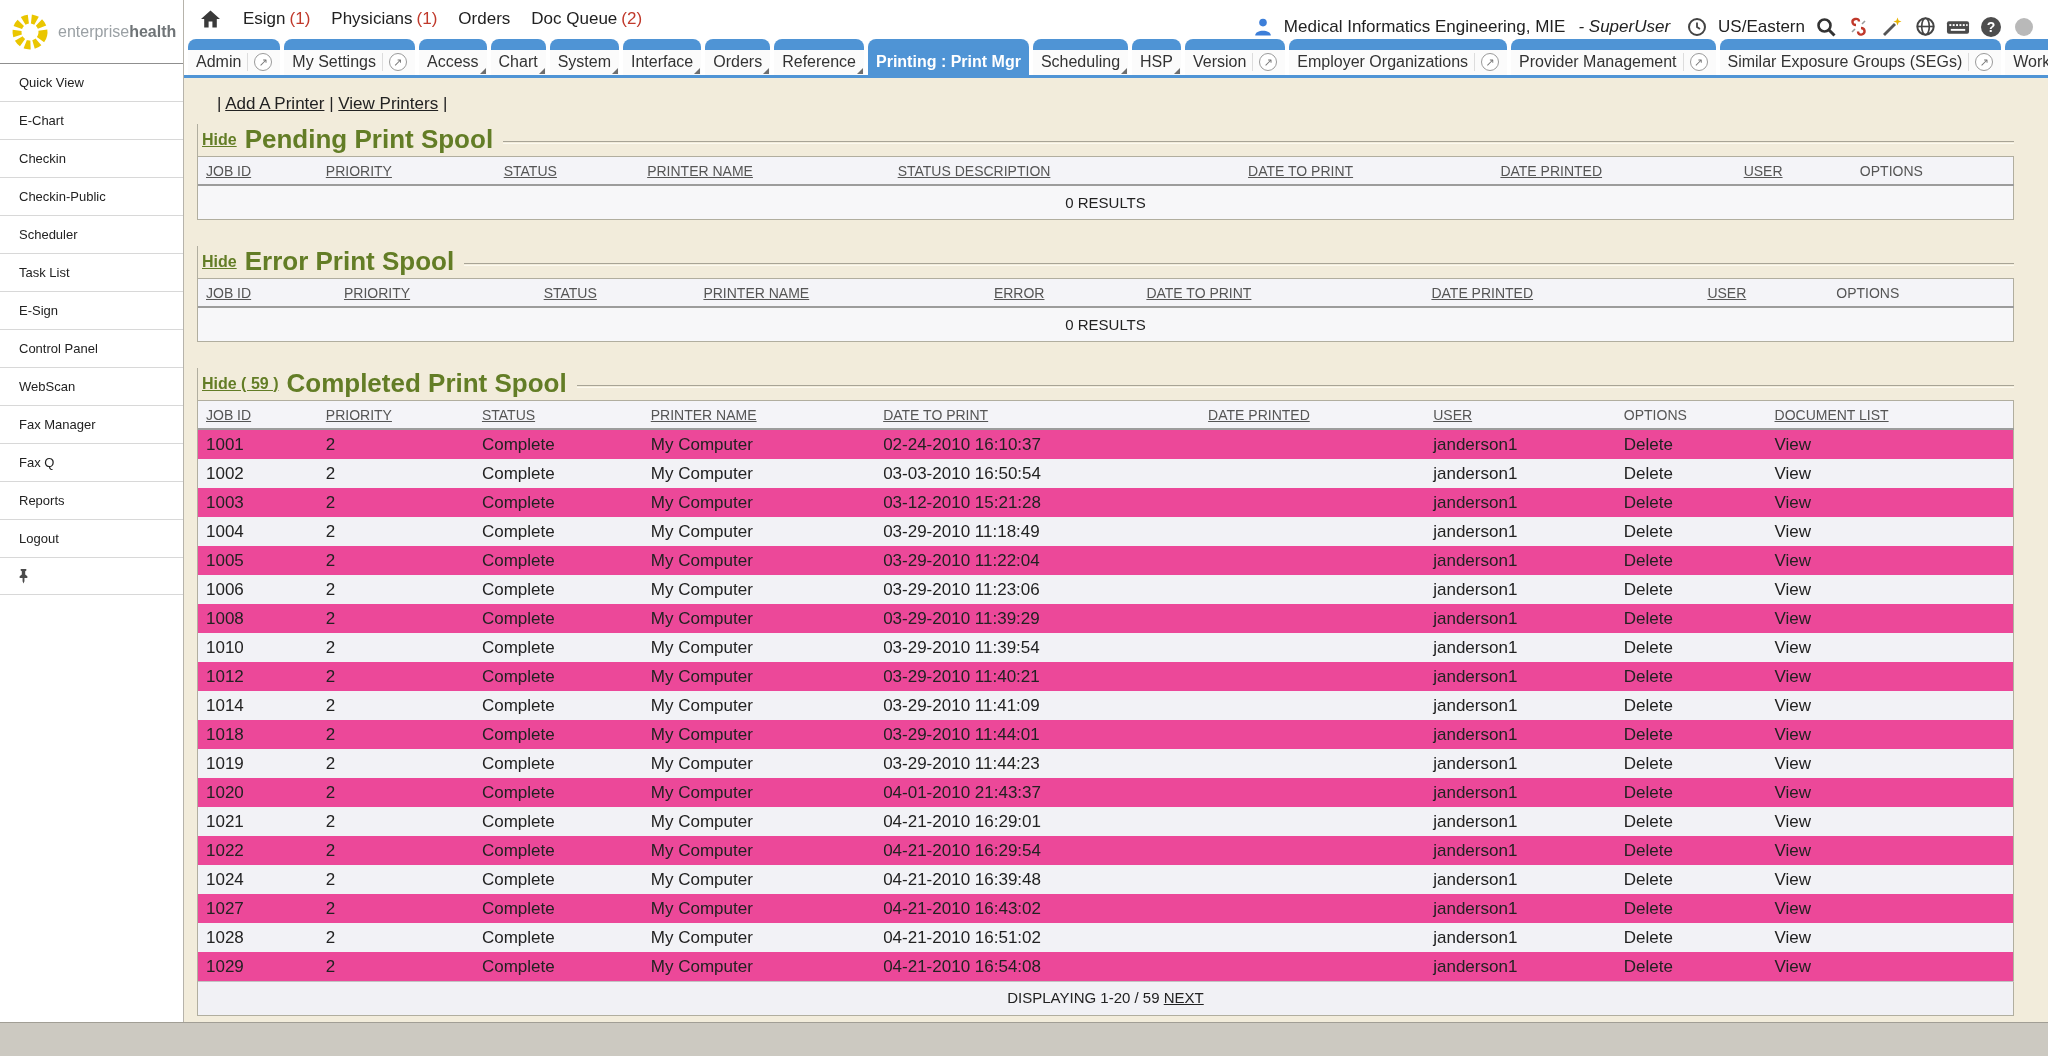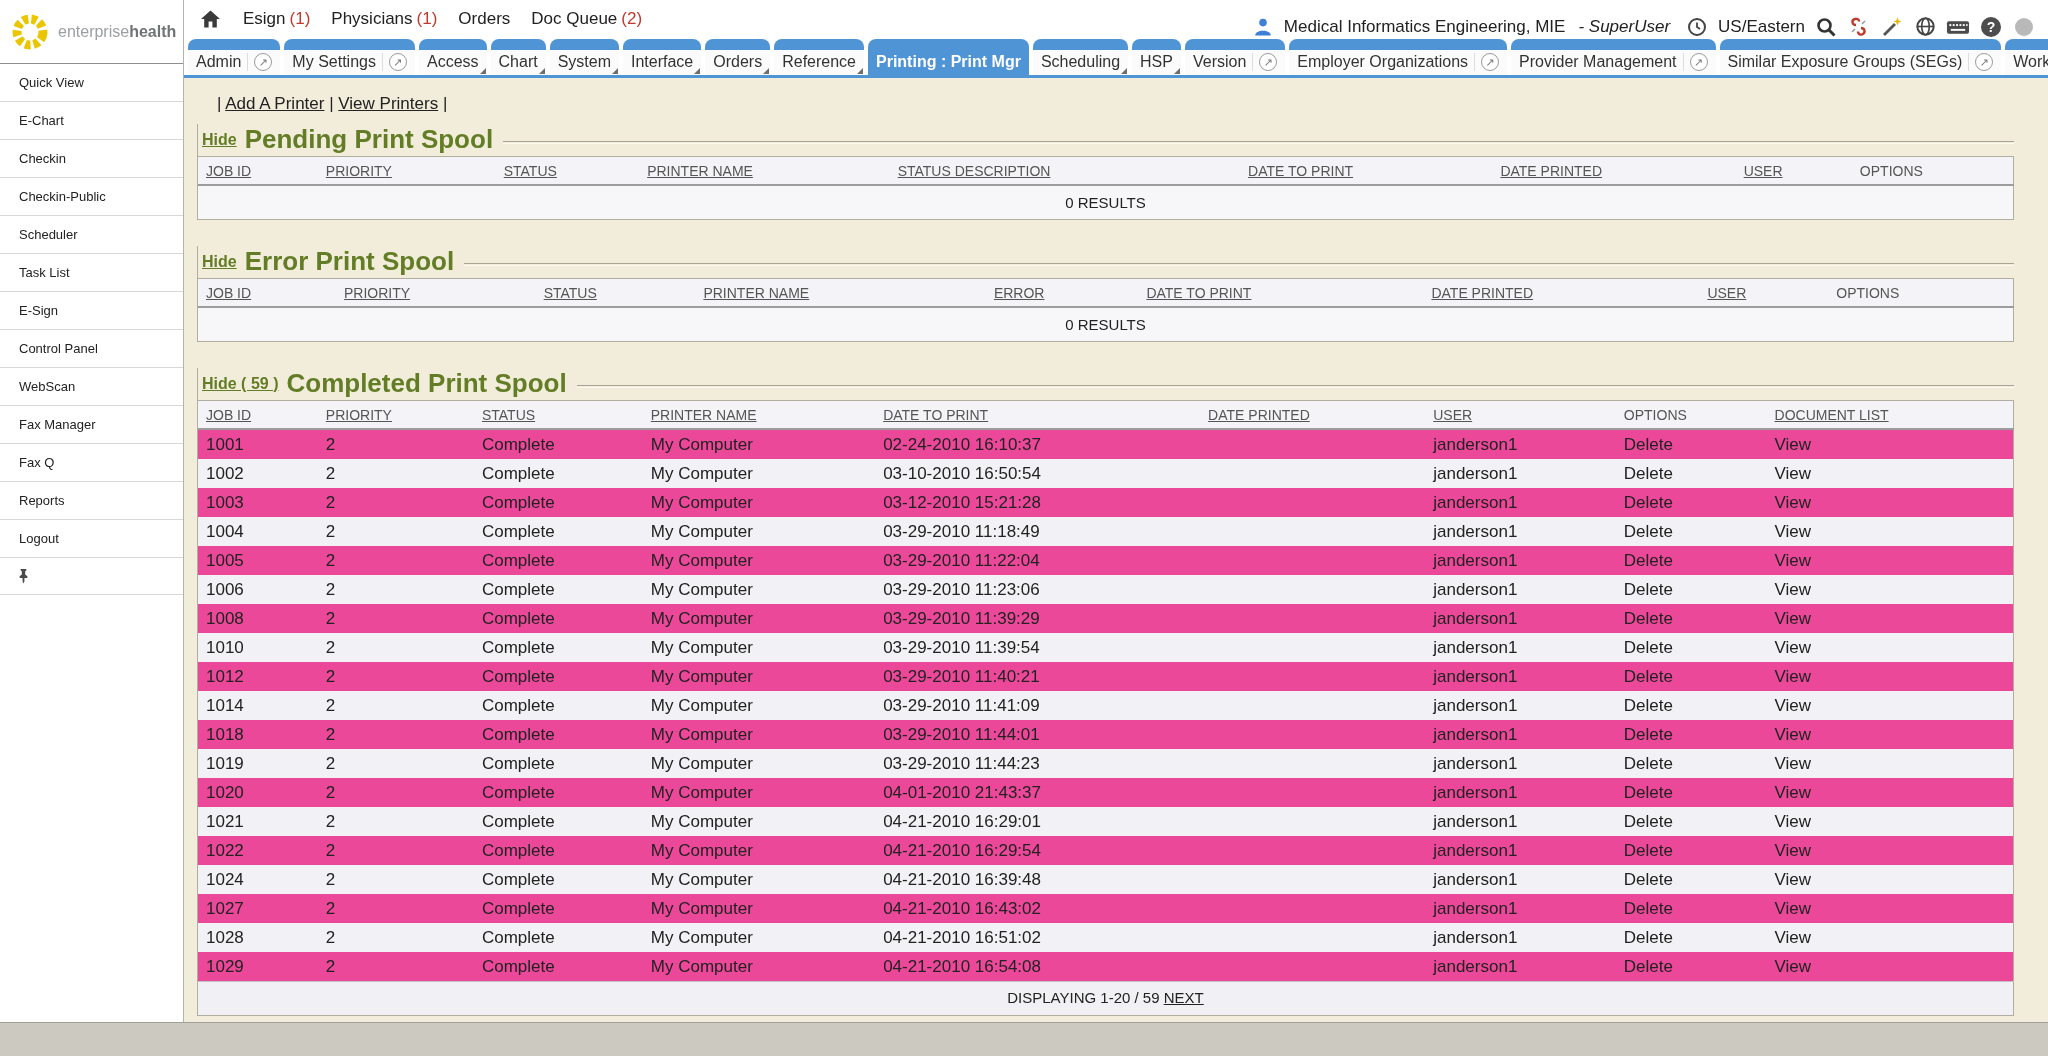--- a/index.html
+++ b/index.html
@@ -431,21 +431,21 @@
                 <td></td>
                 <td>janderson1</td>
                 <td><span class="cell-link">Delete</span></td>
                 <td><span class="cell-link">View</span></td>
               </tr>
               <tr>
                 <td>1002</td>
                 <td>2</td>
                 <td>Complete</td>
                 <td>My Computer</td>
-                <td>03-10-2010 16:50:54</td>
+                <td>03-03-2010 16:50:54</td>
                 <td></td>
                 <td>janderson1</td>
                 <td><span class="cell-link">Delete</span></td>
                 <td><span class="cell-link">View</span></td>
               </tr>
               <tr>
                 <td>1003</td>
                 <td>2</td>
                 <td>Complete</td>
                 <td>My Computer</td>

